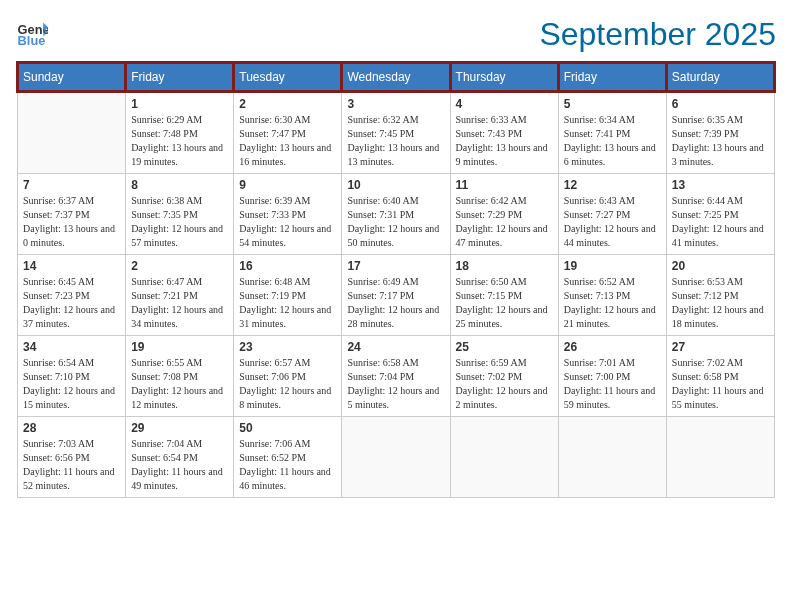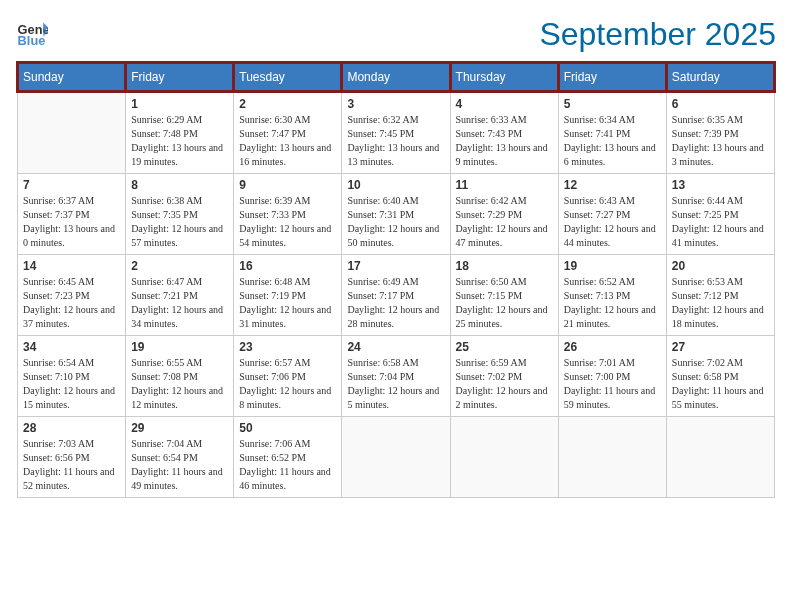--- a/index.html
+++ b/index.html
@@ -93,21 +93,21 @@
     <div class="month-title">September 2025</div>
   </div>
 </div>
 
 <table class="calendar">
   <thead>
     <tr>
     <th>Sunday</th>
         <th>Friday</th>
         <th>Tuesday</th>
-        <th>Monday</th>
+        <th>Wednesday</th>
         <th>Thursday</th>
         <th>Friday</th>
         <th>Saturday</th>
       </tr>
   </thead>
   <tbody id="calendar-body">
   <tr>
         <td class="empty-cell"></td>
         <td>
           <div class="day-number">1</div>

